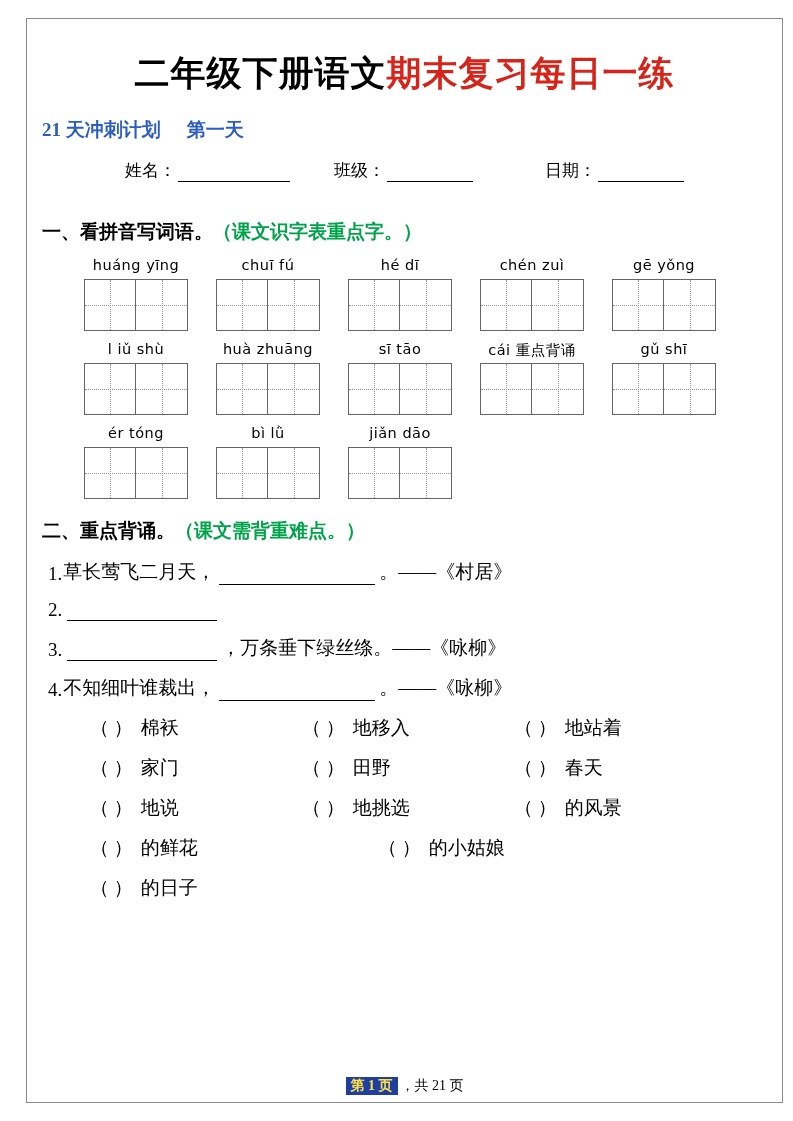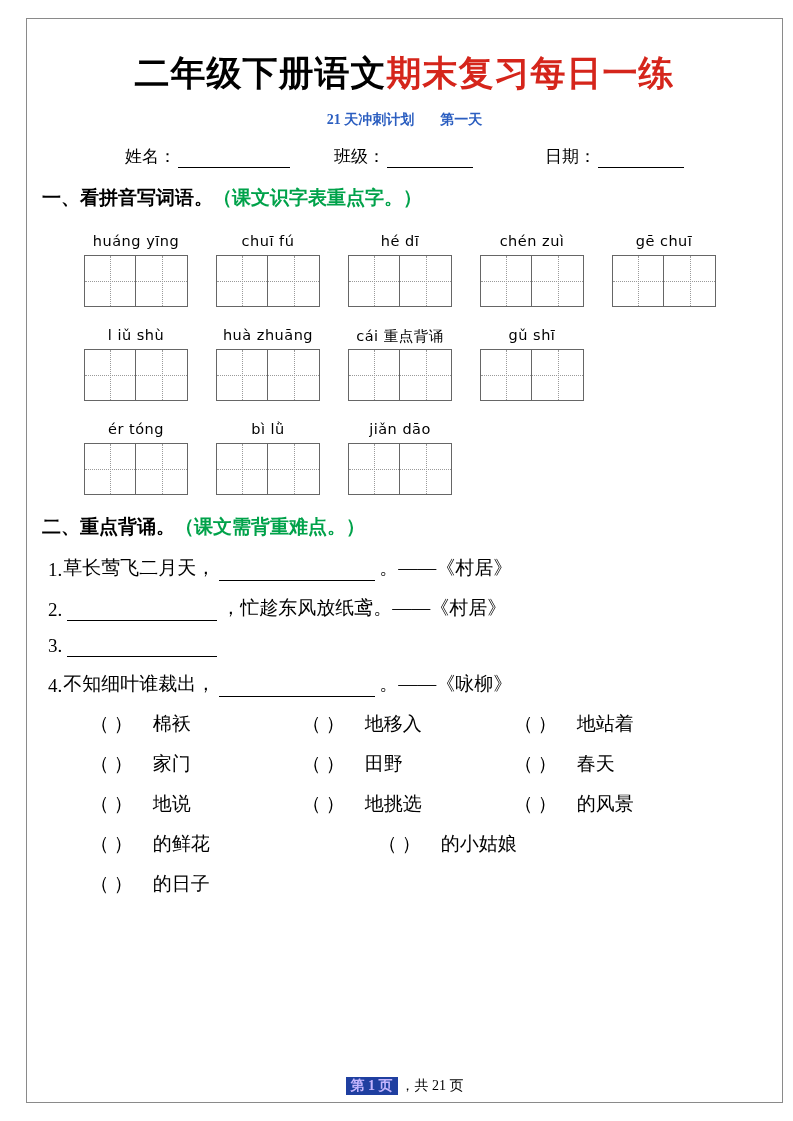--- a/index.html
+++ b/index.html
@@ -33,25 +33,25 @@
     font-size: 35px;
     font-weight: bold;
     letter-spacing: 1px;
     margin-top: 22px;
     white-space: nowrap;
   }
   .title .black { color: #000000; }
   .title .red { color: #d5251b; }
 
   .subtitle {
-    text-align: center;
+    text-align: left;
     color: #2b5ec0;
-    font-size: 14px;
+    font-size: 19px;
     font-weight: bold;
-    margin-top: 14px;
+    margin-top: 20px;
   }
   .subtitle .gap { display: inline-block; width: 26px; }
 
   
   .info-line {
     display: flex;
     justify-content: center;
     align-items: flex-end;
     gap: 0px;
     margin-top: 16px;
@@ -71,27 +71,27 @@
   .spacer-60 { width: 72px; }
 
   
   .section-h {
     font-size: 19px;
     font-weight: bold;
     margin: 18px 0 6px 0;
     line-height: 1.5;
   }
   .section-h .note { color: #00a24a; font-weight: bold; }
-  .section-h.s1 { margin-top: 16px; }
+  .section-h.s1 { margin-top: 36px; }
 
   
   .pin-row {
     display: flex;
     margin-left: 28px;
-    margin-top: 20px;
+    margin-top: 10px;
   }
   .pin-cellgroup { width: 132px; }
   .pin-text {
     font-family: "DejaVu Sans", sans-serif;
     font-size: 14.5px;
     text-align: center;
     letter-spacing: 0.5px;
     height: 22px;
     white-space: nowrap;
   }
@@ -140,38 +140,38 @@
   
   .fill-row {
     display: flex;
     font-size: 19px;
     margin-top: 14px;
     margin-left: 48px;
     align-items: baseline;
   }
   .fill-cell { display: flex; align-items: baseline; white-space: nowrap; }
   .paren { letter-spacing: 0; }
-  .fill-word { margin-left: 20px; }
+  .fill-word { margin-left: 8px; }
   .col-a { width: 212px; }
   .col-b { width: 212px; }
   .col-c { width: 212px; }
   .colw-a { width: 288px; }
   .colw-b { width: 288px; }
 
   
   .footer {
     position: absolute;
     left: 0; right: 0;
     bottom: 26px;
     text-align: center;
     font-size: 14px;
   }
   .footer .pagebox {
     background: #1f3fa0;
-    color: #c4b5fd;
+    color: #fde047;
     padding: 1px 5px 2px 5px;
     font-weight: bold;
   }
   .footer .rest { margin-left: 3px; text-align: right; }
 </style>
 </head>
 <body>
 
 <div class="page">
   <div class="page-border"></div>
@@ -228,38 +228,45 @@
       </div>
     </div>
     <div class="pin-cellgroup">
       <div class="pin-text">chén zuì</div>
       <div class="tianzi">
         <div class="tz-cell"></div>
         <div class="tz-cell"></div>
       </div>
     </div>
     <div class="pin-cellgroup">
-      <div class="pin-text">gē   chuī</div>
+      <div class="pin-text">gē   yǒng</div>
       <div class="tianzi">
         <div class="tz-cell"></div>
         <div class="tz-cell"></div>
       </div>
     </div>
   </div>
 
   <div class="pin-row">
     <div class="pin-cellgroup">
       <div class="pin-text">l iǔ   shù</div>
       <div class="tianzi">
         <div class="tz-cell"></div>
         <div class="tz-cell"></div>
       </div>
     </div>
     <div class="pin-cellgroup">
       <div class="pin-text">huà zhuāng</div>
+      <div class="tianzi">
+        <div class="tz-cell"></div>
+        <div class="tz-cell"></div>
+      </div>
+    </div>
+    <div class="pin-cellgroup">
+      <div class="pin-text">sī    tāo</div>
       <div class="tianzi">
         <div class="tz-cell"></div>
         <div class="tz-cell"></div>
       </div>
     </div>
     <div class="pin-cellgroup">
       <div class="pin-text">cái 重点背诵</div>
       <div class="tianzi">
         <div class="tz-cell"></div>
         <div class="tz-cell"></div>
@@ -305,26 +312,26 @@
   <div class="recite">
     <span class="num">1.</span>
     <span>草长莺飞二月天，</span>
     <span class="blank b-150"></span>
     <span>。——《村居》</span>
   </div>
 
   <div class="recite">
     <span class="num">2.</span>
     <span class="blank b-155"></span>
-    <span>，忙趁东风放纸鸢。——《村居》</span>
   </div>
 
   <div class="recite">
     <span class="num">3.</span>
     <span class="blank b-155"></span>
+    <span>，万条垂下绿丝绦。——《咏柳》</span>
   </div>
 
   <div class="recite">
     <span class="num">4.</span>
     <span>不知细叶谁裁出，</span>
     <span class="blank b-150"></span>
     <span>。——《咏柳》</span>
   </div>
 
 

